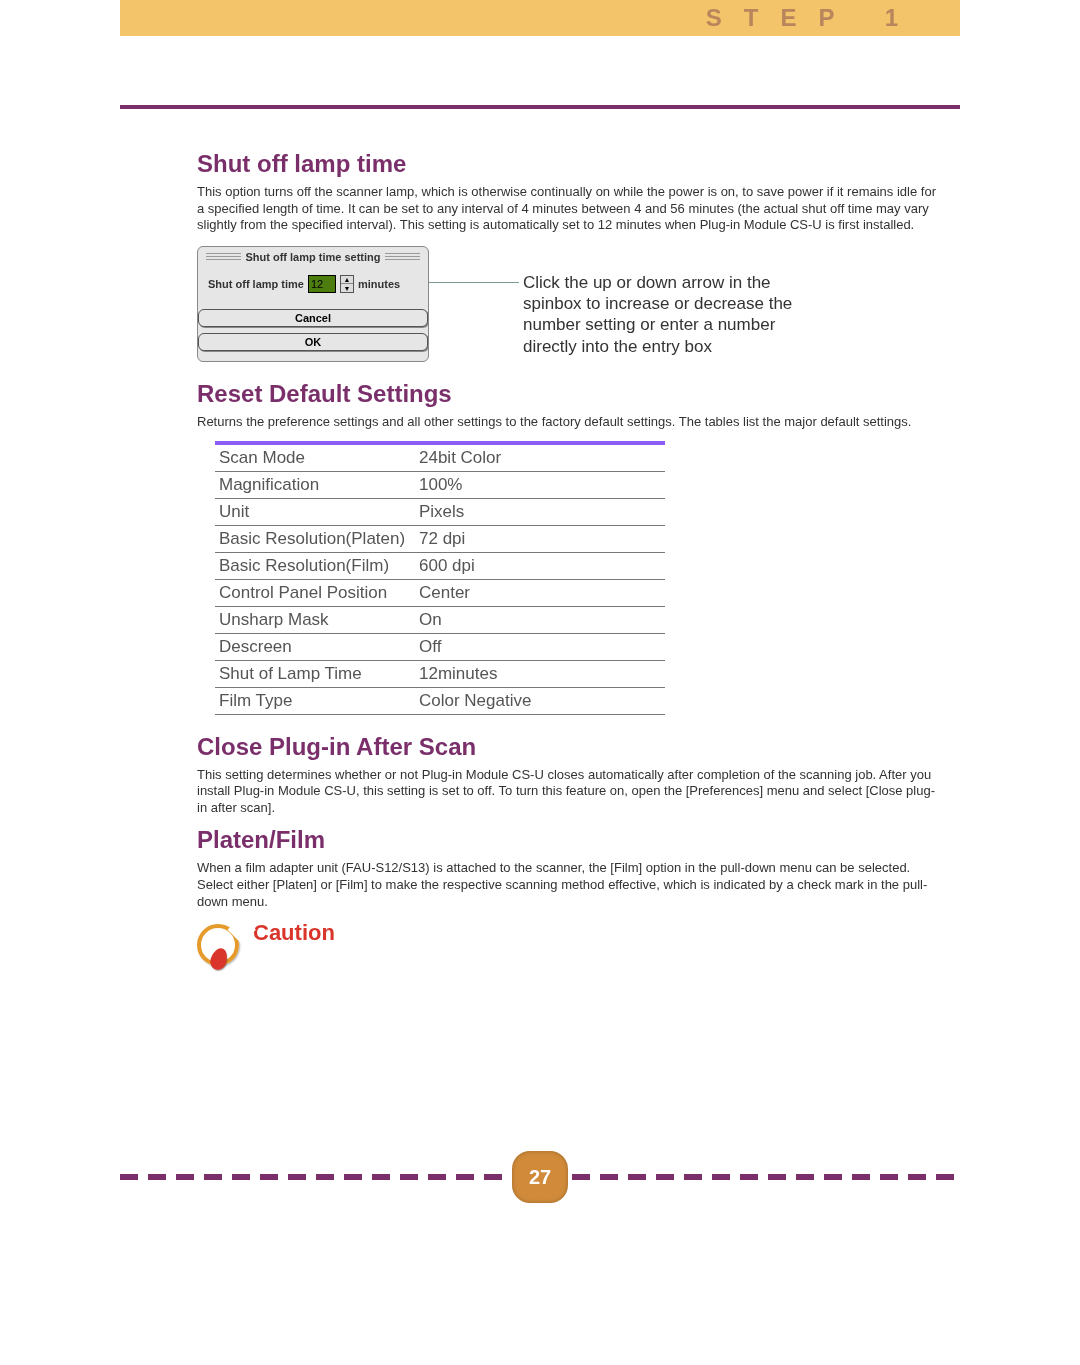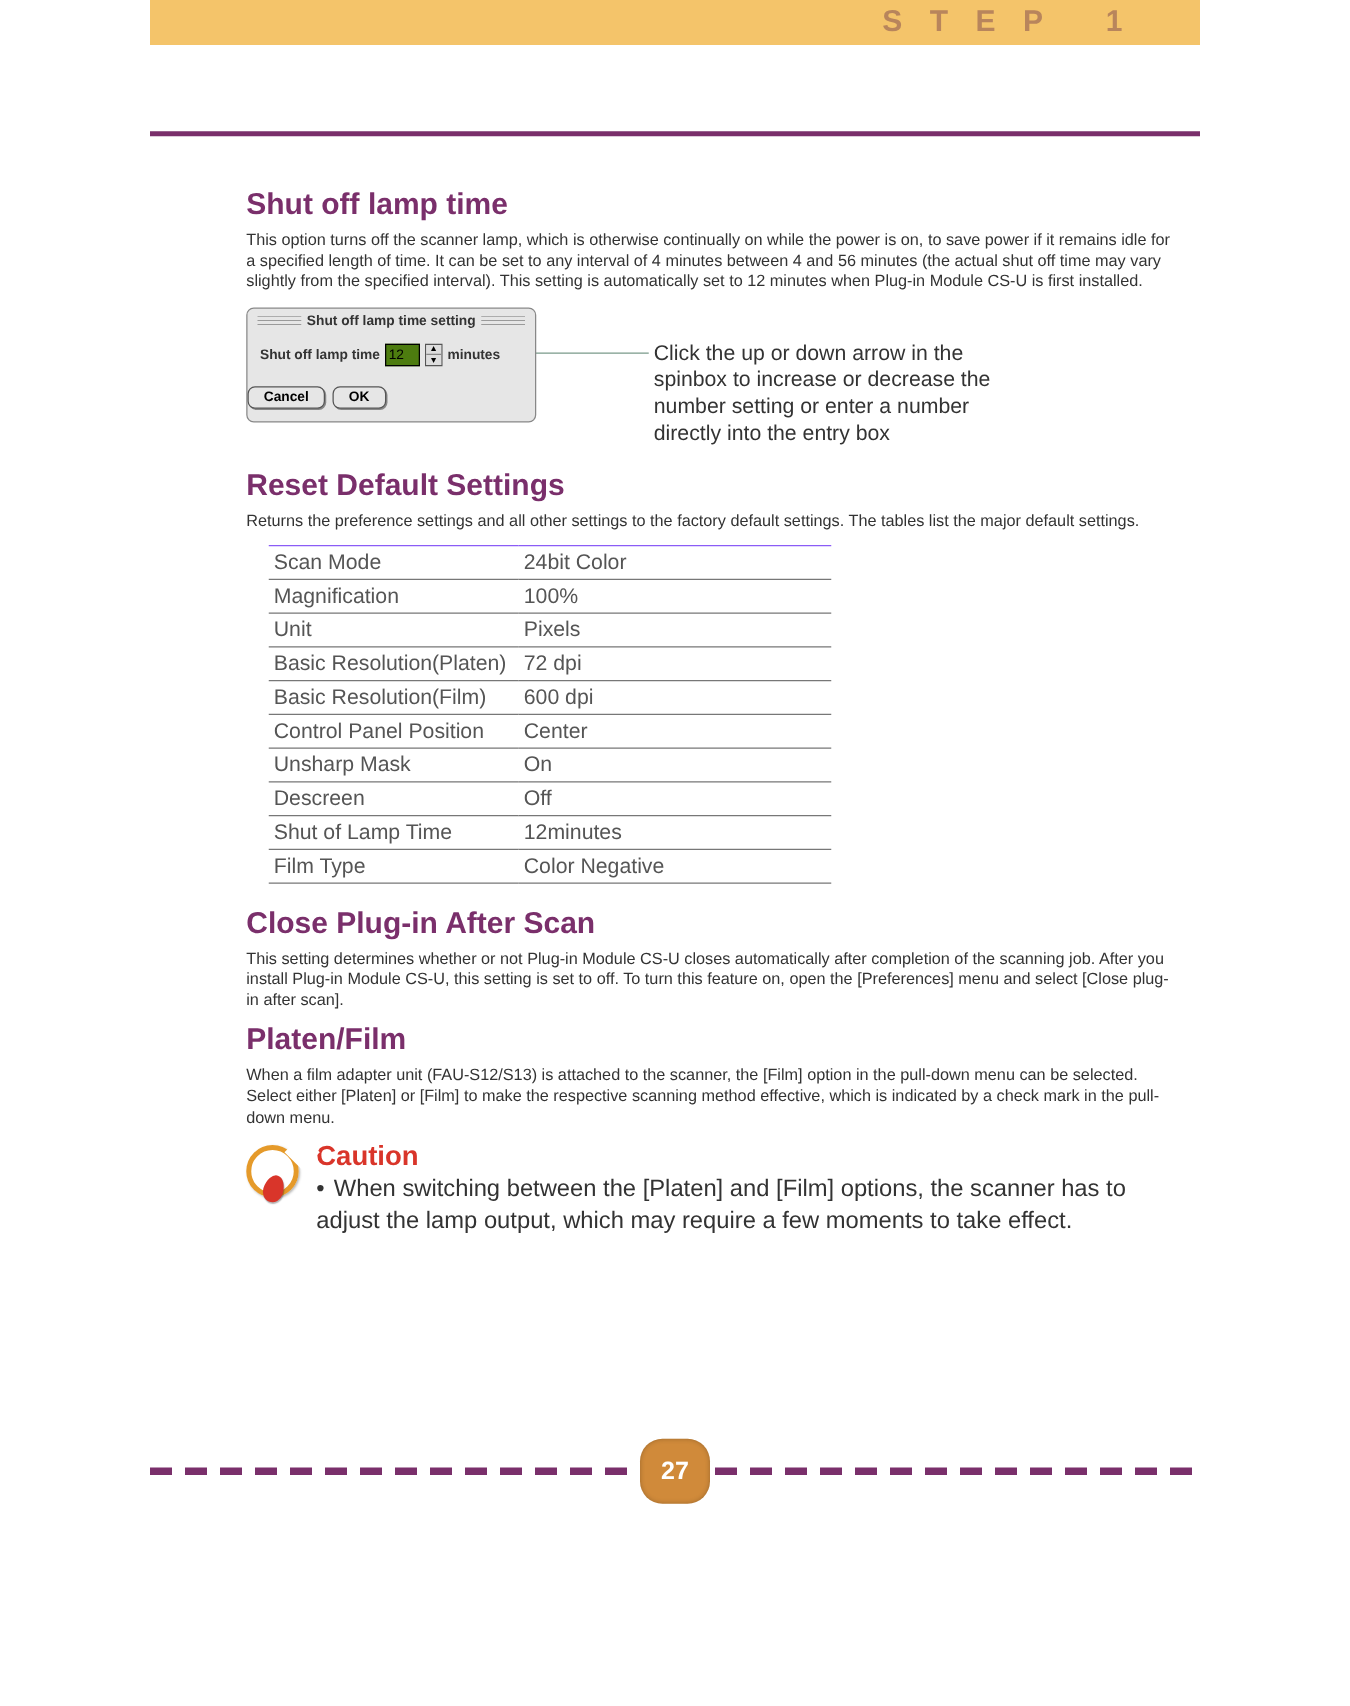--- a/index.html
+++ b/index.html
@@ -129,23 +129,24 @@
     align-items: center;
     justify-content: center;
   }
   .spin-btns button:first-child { border-bottom: 1px solid #888; }
   .dialog-unit {
     font-weight: bold;
     font-size: 11px;
   }
   .dialog-buttons {
     display: flex;
-    justify-content: flex-start;
+    justify-content: flex-end;
     gap: 6px;
     margin-top: 14px;
+    flex-direction: column;
   }
   .dialog-buttons button {
     font-size: 11px;
     font-weight: bold;
     padding: 2px 12px;
     background: #e6e6e6;
     border: 1px solid #555;
     border-radius: 6px;
     box-shadow: 1px 1px 0 #888;
     cursor: pointer;
@@ -170,21 +171,21 @@
     margin: 8px 0 18px 18px;
     width: 450px;
     font-size: 17px;
     border-collapse: collapse;
   }
   .defaults-table td {
     border-bottom: 1px solid #777;
     padding: 3px 4px;
     color: #555;
   }
-  .defaults-table tr:first-child td { border-top: 1px solid #8b5cf6; }
+  .defaults-table tr:first-child td { border-top: 4px solid #8b5cf6; }
   .defaults-table td:first-child { width: 200px; }
   .caution-row {
     display: flex;
     align-items: flex-start;
     gap: 10px;
     margin-top: 4px;
   }
   .caution-icon {
     width: 46px;
     height: 46px;
@@ -351,23 +352,20 @@
   <h2>Platen/Film</h2>
   <p class="body">When a film adapter unit (FAU-S12/S13) is attached to the scanner, the [Film] option in the pull-down menu can be selected. Select either [Platen] or [Film] to make the respective scanning method effective, which is indicated by a check mark in the pull-down menu.</p>
 
   <div class="caution-row">
     <div class="caution-icon">
       <div class="ring"></div>
       <div class="drop"></div>
     </div>
     <div>
       <div class="caution-title">Caution</div>
-      <div class="caution-body">
-        <span class="bullet">•</span><span>When switching between the [Platen] and [Film] options, the scanner has to adjust the lamp output, which may require a few moments to take effect.</span>
-      </div>
     </div>
   </div>
 
 </div>
 
 <div class="footer">
   <div class="dash-line"></div>
   <div class="page-badge">27</div>
   <div class="dash-line"></div>
 </div>

